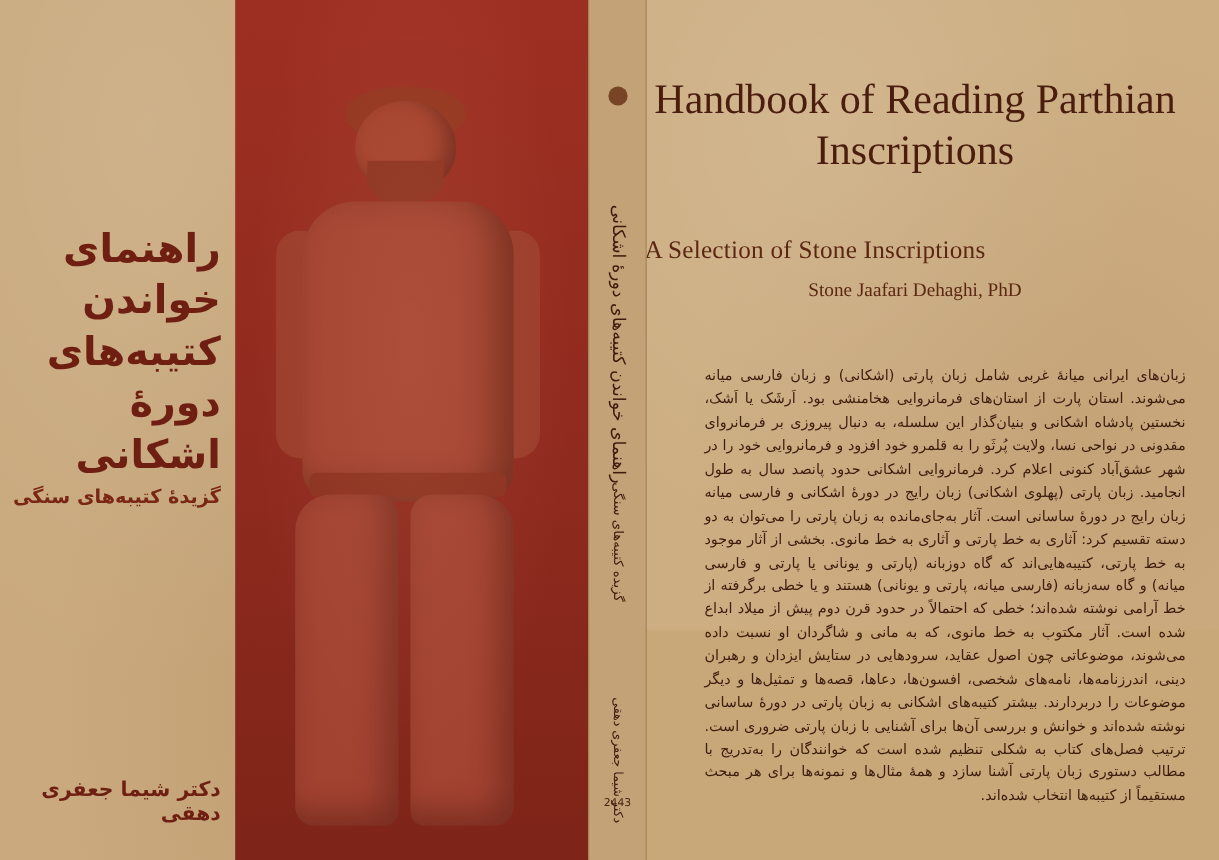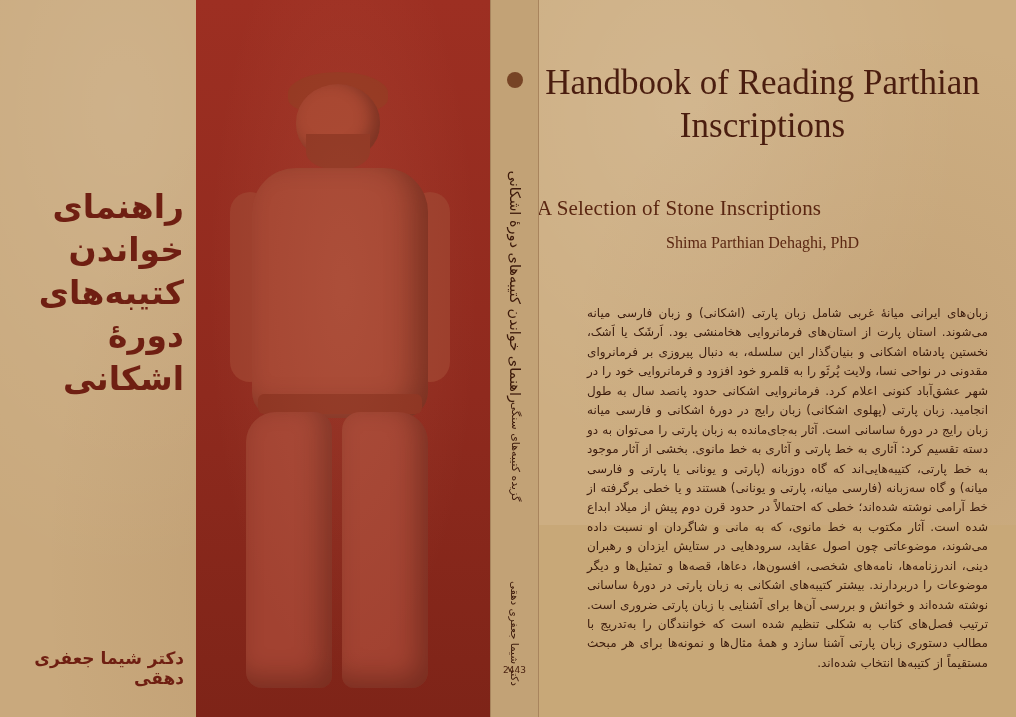--- a/index.html
+++ b/index.html
@@ -306,21 +306,21 @@
   }
 </style>
 </head>
 <body>
 
 <div class="cover">
 
   <div class="back-panel">
     <div class="back-title">Handbook of Reading Parthian Inscriptions</div>
     <div class="back-subtitle">A Selection of Stone Inscriptions</div>
-    <div class="back-author">Shima Parthian Dehaghi, PhD</div>
+    <div class="back-author">Stone Jaafari Dehaghi, PhD</div>
     <div class="back-blurb">زبان‌های ایرانی میانهٔ غربی شامل زبان پارتی (اشکانی) و زبان فارسی میانه می‌شوند. استان پارت از استان‌های فرمانروایی هخامنشی بود. اَرشَک یا اَشک‌، نخستین پادشاه اشکانی و بنیان‌گذار این سلسله، به دنبال پیروزی بر فرمانروای مقدونی در نواحی نسا، ولایت پُرثَو را به قلمرو خود افزود و فرمانروایی خود را در شهر عشق‌آباد کنونی اعلام کرد. فرمانروایی اشکانی حدود پانصد سال به طول انجامید. زبان پارتی (پهلوی اشکانی) زبان رایج در دورهٔ اشکانی و فارسی میانه زبان رایج در دورهٔ ساسانی است. آثار به‌جای‌مانده به زبان پارتی را می‌توان به دو دسته تقسیم کرد: آثاری به خط پارتی و آثاری به خط مانوی. بخشی از آثار موجود به خط پارتی، کتیبه‌هایی‌اند که گاه دوزبانه (پارتی و یونانی یا پارتی و فارسی میانه) و گاه سه‌زبانه (فارسی میانه، پارتی و یونانی) هستند و یا خطی برگرفته از خط آرامی نوشته شده‌اند؛ خطی که احتمالاً در حدود قرن دوم پیش از میلاد ابداع شده است. آثار مکتوب به خط مانوی، که به مانی و شاگردان او نسبت داده می‌شوند، موضوعاتی چون اصول عقاید، سرودهایی در ستایش ایزدان و رهبران دینی، اندرزنامه‌ها، نامه‌های شخصی، افسون‌ها، دعاها، قصه‌ها و تمثیل‌ها و دیگر موضوعات را دربردارند. بیشتر کتیبه‌های اشکانی به زبان پارتی در دورهٔ ساسانی نوشته شده‌اند و خوانش و بررسی آن‌ها برای آشنایی با زبان پارتی ضروری است. ترتیب فصل‌های کتاب به شکلی تنظیم شده است که خوانندگان را به‌تدریج با مطالب دستوری زبان پارتی آشنا سازد و همهٔ مثال‌ها و نمونه‌ها برای هر مبحث مستقیماً از کتیبه‌ها انتخاب شده‌اند.</div>
 
   </div>
 
   <div class="spine">
     <div class="spine-emblem"></div>
     <div class="spine-text spine-title">راهنمای خواندن کتیبه‌های دورهٔ اشکانی</div>
     <div class="spine-text spine-sub">گزیده کتیبه‌های سنگی</div>
     <div class="spine-text spine-author">دکتر شیما جعفری دهقی</div>
     <div class="spine-number">2443</div>
@@ -337,16 +337,17 @@
         <div class="st-armR"></div>
         <div class="st-torso"></div>
         <div class="st-belt"></div>
         <div class="st-legL"></div>
         <div class="st-legR"></div>
       </div>
     </div>
 
 
     <div class="front-title">راهنمای خواندن کتیبه‌های دورهٔ اشکانی</div>
+    <div class="front-sub">گزیدهٔ کتیبه‌های سنگی</div>
     <div class="front-author">دکتر شیما جعفری دهقی</div>
   </div>
 
 </div>
 
 </body></html>

